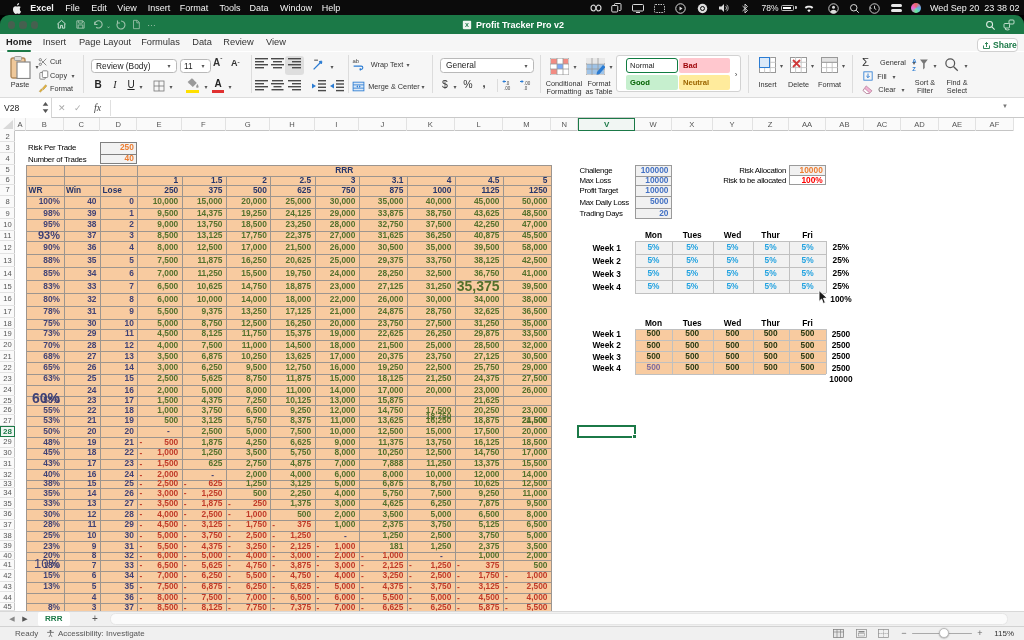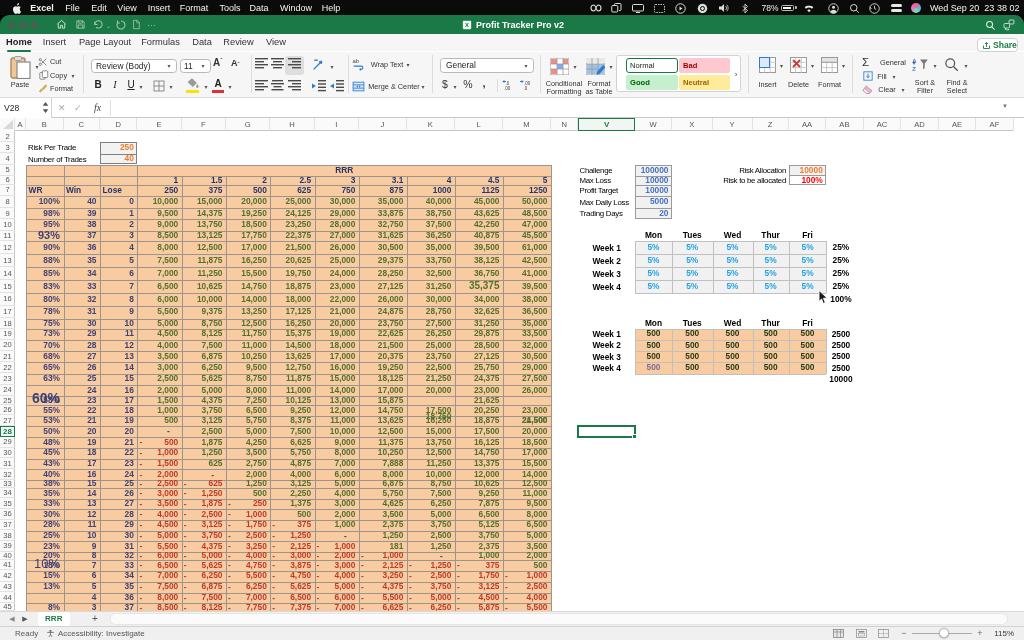--- a/index.html
+++ b/index.html
@@ -576,21 +576,21 @@
 <div style="left:63.5px;top:241.1px;width:36.5px;height:13.0px;display:flex;align-items:center;justify-content:flex-end;padding-right:3.5px;padding-bottom:1px;font-size:8.35px;font-weight:bold;color:#3f4175;line-height:1;">36</div>
 <div style="left:100.0px;top:241.1px;width:37.4px;height:13.0px;display:flex;align-items:center;justify-content:flex-end;padding-right:3.5px;padding-bottom:1px;font-size:8.35px;font-weight:bold;color:#3f4175;line-height:1;">4</div>
 <div style="left:137.4px;top:241.1px;width:44.3px;height:13.0px;display:flex;align-items:center;justify-content:flex-end;padding-right:3.5px;padding-bottom:1px;font-size:8.35px;font-weight:bold;color:#53702b;line-height:1;">8,000</div>
 <div style="left:181.7px;top:241.1px;width:44.3px;height:13.0px;display:flex;align-items:center;justify-content:flex-end;padding-right:3.5px;padding-bottom:1px;font-size:8.35px;font-weight:bold;color:#53702b;line-height:1;">12,500</div>
 <div style="left:226.0px;top:241.1px;width:44.3px;height:13.0px;display:flex;align-items:center;justify-content:flex-end;padding-right:3.5px;padding-bottom:1px;font-size:8.35px;font-weight:bold;color:#53702b;line-height:1;">17,000</div>
 <div style="left:270.3px;top:241.1px;width:44.3px;height:13.0px;display:flex;align-items:center;justify-content:flex-end;padding-right:3.5px;padding-bottom:1px;font-size:8.35px;font-weight:bold;color:#53702b;line-height:1;">21,500</div>
 <div style="left:314.6px;top:241.1px;width:44.3px;height:13.0px;display:flex;align-items:center;justify-content:flex-end;padding-right:3.5px;padding-bottom:1px;font-size:8.35px;font-weight:bold;color:#53702b;line-height:1;">26,000</div>
 <div style="left:358.9px;top:241.1px;width:48.0px;height:13.0px;display:flex;align-items:center;justify-content:flex-end;padding-right:3.5px;padding-bottom:1px;font-size:8.35px;font-weight:bold;color:#53702b;line-height:1;">30,500</div>
 <div style="left:406.9px;top:241.1px;width:48.0px;height:13.0px;display:flex;align-items:center;justify-content:flex-end;padding-right:3.5px;padding-bottom:1px;font-size:8.35px;font-weight:bold;color:#53702b;line-height:1;">35,000</div>
 <div style="left:455.0px;top:241.1px;width:48.0px;height:13.0px;display:flex;align-items:center;justify-content:flex-end;padding-right:3.5px;padding-bottom:1px;font-size:8.35px;font-weight:bold;color:#53702b;line-height:1;">39,500</div>
-<div style="left:503.0px;top:241.1px;width:48.0px;height:13.0px;display:flex;align-items:center;justify-content:flex-end;padding-right:3.5px;padding-bottom:1px;font-size:8.35px;font-weight:bold;color:#53702b;line-height:1;">61,000</div>
+<div style="left:503.0px;top:241.1px;width:48.0px;height:13.0px;display:flex;align-items:center;justify-content:flex-end;padding-right:3.5px;padding-bottom:1px;font-size:8.35px;font-weight:bold;color:#53702b;line-height:1;">58,000</div>
 <div style="left:26.0px;top:254.1px;width:37.5px;height:13.0px;display:flex;align-items:center;justify-content:flex-end;padding-right:3.5px;padding-bottom:1px;font-size:8.35px;font-weight:bold;color:#3f4175;line-height:1;">88%</div>
 <div style="left:63.5px;top:254.1px;width:36.5px;height:13.0px;display:flex;align-items:center;justify-content:flex-end;padding-right:3.5px;padding-bottom:1px;font-size:8.35px;font-weight:bold;color:#3f4175;line-height:1;">35</div>
 <div style="left:100.0px;top:254.1px;width:37.4px;height:13.0px;display:flex;align-items:center;justify-content:flex-end;padding-right:3.5px;padding-bottom:1px;font-size:8.35px;font-weight:bold;color:#3f4175;line-height:1;">5</div>
 <div style="left:137.4px;top:254.1px;width:44.3px;height:13.0px;display:flex;align-items:center;justify-content:flex-end;padding-right:3.5px;padding-bottom:1px;font-size:8.35px;font-weight:bold;color:#53702b;line-height:1;">7,500</div>
 <div style="left:181.7px;top:254.1px;width:44.3px;height:13.0px;display:flex;align-items:center;justify-content:flex-end;padding-right:3.5px;padding-bottom:1px;font-size:8.35px;font-weight:bold;color:#53702b;line-height:1;">11,875</div>
 <div style="left:226.0px;top:254.1px;width:44.3px;height:13.0px;display:flex;align-items:center;justify-content:flex-end;padding-right:3.5px;padding-bottom:1px;font-size:8.35px;font-weight:bold;color:#53702b;line-height:1;">16,250</div>
 <div style="left:270.3px;top:254.1px;width:44.3px;height:13.0px;display:flex;align-items:center;justify-content:flex-end;padding-right:3.5px;padding-bottom:1px;font-size:8.35px;font-weight:bold;color:#53702b;line-height:1;">20,625</div>
 <div style="left:314.6px;top:254.1px;width:44.3px;height:13.0px;display:flex;align-items:center;justify-content:flex-end;padding-right:3.5px;padding-bottom:1px;font-size:8.35px;font-weight:bold;color:#53702b;line-height:1;">25,000</div>
 <div style="left:358.9px;top:254.1px;width:48.0px;height:13.0px;display:flex;align-items:center;justify-content:flex-end;padding-right:3.5px;padding-bottom:1px;font-size:8.35px;font-weight:bold;color:#53702b;line-height:1;">29,375</div>
 <div style="left:406.9px;top:254.1px;width:48.0px;height:13.0px;display:flex;align-items:center;justify-content:flex-end;padding-right:3.5px;padding-bottom:1px;font-size:8.35px;font-weight:bold;color:#53702b;line-height:1;">33,750</div>
@@ -611,21 +611,21 @@
 <div style="left:26.0px;top:280.0px;width:37.5px;height:13.0px;display:flex;align-items:center;justify-content:flex-end;padding-right:3.5px;padding-bottom:1px;font-size:8.35px;font-weight:bold;color:#3f4175;line-height:1;">83%</div>
 <div style="left:63.5px;top:280.0px;width:36.5px;height:13.0px;display:flex;align-items:center;justify-content:flex-end;padding-right:3.5px;padding-bottom:1px;font-size:8.35px;font-weight:bold;color:#3f4175;line-height:1;">33</div>
 <div style="left:100.0px;top:280.0px;width:37.4px;height:13.0px;display:flex;align-items:center;justify-content:flex-end;padding-right:3.5px;padding-bottom:1px;font-size:8.35px;font-weight:bold;color:#3f4175;line-height:1;">7</div>
 <div style="left:137.4px;top:280.0px;width:44.3px;height:13.0px;display:flex;align-items:center;justify-content:flex-end;padding-right:3.5px;padding-bottom:1px;font-size:8.35px;font-weight:bold;color:#53702b;line-height:1;">6,500</div>
 <div style="left:181.7px;top:280.0px;width:44.3px;height:13.0px;display:flex;align-items:center;justify-content:flex-end;padding-right:3.5px;padding-bottom:1px;font-size:8.35px;font-weight:bold;color:#53702b;line-height:1;">10,625</div>
 <div style="left:226.0px;top:280.0px;width:44.3px;height:13.0px;display:flex;align-items:center;justify-content:flex-end;padding-right:3.5px;padding-bottom:1px;font-size:8.35px;font-weight:bold;color:#53702b;line-height:1;">14,750</div>
 <div style="left:270.3px;top:280.0px;width:44.3px;height:13.0px;display:flex;align-items:center;justify-content:flex-end;padding-right:3.5px;padding-bottom:1px;font-size:8.35px;font-weight:bold;color:#53702b;line-height:1;">18,875</div>
 <div style="left:314.6px;top:280.0px;width:44.3px;height:13.0px;display:flex;align-items:center;justify-content:flex-end;padding-right:3.5px;padding-bottom:1px;font-size:8.35px;font-weight:bold;color:#53702b;line-height:1;">23,000</div>
 <div style="left:358.9px;top:280.0px;width:48.0px;height:13.0px;display:flex;align-items:center;justify-content:flex-end;padding-right:3.5px;padding-bottom:1px;font-size:8.35px;font-weight:bold;color:#53702b;line-height:1;">27,125</div>
 <div style="left:406.9px;top:280.0px;width:48.0px;height:13.0px;display:flex;align-items:center;justify-content:flex-end;padding-right:3.5px;padding-bottom:1px;font-size:8.35px;font-weight:bold;color:#53702b;line-height:1;">31,250</div>
-<div style="left:455.0px;top:280.0px;width:48.0px;height:13.0px;display:flex;align-items:center;justify-content:flex-end;padding-right:3.5px;padding-bottom:1px;font-size:10px;font-weight:bold;color:#53702b;line-height:1;">35,375</div>
+<div style="left:455.0px;top:280.0px;width:48.0px;height:13.0px;display:flex;align-items:center;justify-content:flex-end;padding-right:3.5px;padding-bottom:1px;font-size:14px;font-weight:bold;color:#53702b;line-height:1;">35,375</div>
 <div style="left:503.0px;top:280.0px;width:48.0px;height:13.0px;display:flex;align-items:center;justify-content:flex-end;padding-right:3.5px;padding-bottom:1px;font-size:8.35px;font-weight:bold;color:#53702b;line-height:1;">39,500</div>
 <div style="left:26.0px;top:293.0px;width:37.5px;height:12.6px;display:flex;align-items:center;justify-content:flex-end;padding-right:3.5px;padding-bottom:1px;font-size:8.35px;font-weight:bold;color:#3f4175;line-height:1;">80%</div>
 <div style="left:63.5px;top:293.0px;width:36.5px;height:12.6px;display:flex;align-items:center;justify-content:flex-end;padding-right:3.5px;padding-bottom:1px;font-size:8.35px;font-weight:bold;color:#3f4175;line-height:1;">32</div>
 <div style="left:100.0px;top:293.0px;width:37.4px;height:12.6px;display:flex;align-items:center;justify-content:flex-end;padding-right:3.5px;padding-bottom:1px;font-size:8.35px;font-weight:bold;color:#3f4175;line-height:1;">8</div>
 <div style="left:137.4px;top:293.0px;width:44.3px;height:12.6px;display:flex;align-items:center;justify-content:flex-end;padding-right:3.5px;padding-bottom:1px;font-size:8.35px;font-weight:bold;color:#53702b;line-height:1;">6,000</div>
 <div style="left:181.7px;top:293.0px;width:44.3px;height:12.6px;display:flex;align-items:center;justify-content:flex-end;padding-right:3.5px;padding-bottom:1px;font-size:8.35px;font-weight:bold;color:#53702b;line-height:1;">10,000</div>
 <div style="left:226.0px;top:293.0px;width:44.3px;height:12.6px;display:flex;align-items:center;justify-content:flex-end;padding-right:3.5px;padding-bottom:1px;font-size:8.35px;font-weight:bold;color:#53702b;line-height:1;">14,000</div>
 <div style="left:270.3px;top:293.0px;width:44.3px;height:12.6px;display:flex;align-items:center;justify-content:flex-end;padding-right:3.5px;padding-bottom:1px;font-size:8.35px;font-weight:bold;color:#53702b;line-height:1;">18,000</div>
 <div style="left:314.6px;top:293.0px;width:44.3px;height:12.6px;display:flex;align-items:center;justify-content:flex-end;padding-right:3.5px;padding-bottom:1px;font-size:8.35px;font-weight:bold;color:#53702b;line-height:1;">22,000</div>
 <div style="left:358.9px;top:293.0px;width:48.0px;height:12.6px;display:flex;align-items:center;justify-content:flex-end;padding-right:3.5px;padding-bottom:1px;font-size:8.35px;font-weight:bold;color:#53702b;line-height:1;">26,000</div>

